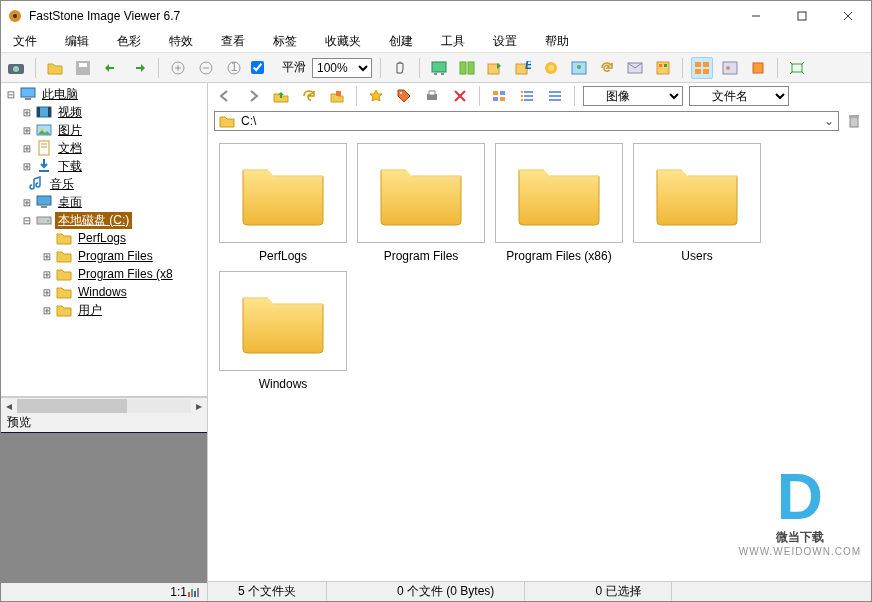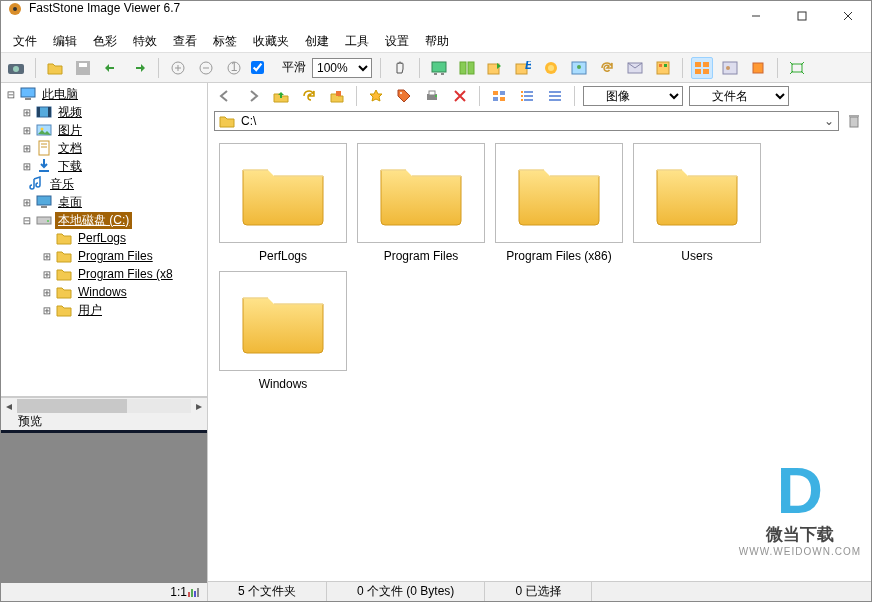--- a/index.html
+++ b/index.html
@@ -1,61 +1,61 @@
 <!DOCTYPE html>
 <html><head>
 <meta charset="utf-8">
 <style>
 * { box-sizing: border-box; margin: 0; padding: 0; font-family: "Microsoft YaHei", "Segoe UI", sans-serif; font-size: 12px; }
 body { width: 872px; height: 602px; background: #fff; display: flex; flex-direction: column; border: 1px solid #888; overflow: hidden; }
-.titlebar { height: 30px; display: flex; background: #fff; padding-left: 6px; }
+.titlebar { height: 30px; display: flex; align-items: center; background: #fff; padding-left: 6px; }
 .titlebar .appicon { width: 16px; height: 16px; margin-right: 6px; }
 .titlebar .title { flex: 1; }
 .titlebar .winbtns { display: flex; }
 .titlebar .winbtn { width: 46px; height: 30px; display: flex; align-items: center; justify-content: center; }
-.menubar { height: 22px; display: flex; align-items: center; padding: 0 4px; background: #fff; border-bottom: 1px solid #e0e0e0; }
+.menubar { height: 22px; display: flex; align-items: center; padding: 0 4px; background: #fff; border-bottom: 1px solid #e0e0e0; gap: 12px; }
 .menubar .mi { padding: 2px 8px; cursor: default; }
 .toolbar1 { height: 30px; display: flex; align-items: center; background: #f4f4f4; border-bottom: 1px solid #d0d0d0; padding: 0 4px; gap: 6px; }
 .tbtn { width: 22px; height: 22px; display: flex; align-items: center; justify-content: center; border: 1px solid transparent; border-radius: 2px; }
 .tbtn.active { background: #cce8ff; border-color: #99d1ff; }
 .sep { width: 1px; height: 20px; background: #ccc; margin: 0 2px; }
 .chk { display: flex; align-items: center; gap: 18px; }
 .zoomsel { width: 60px; height: 20px; border: 1px solid #888; background: #fff; font-size: 12px; }
 .mainarea { flex: 1; display: flex; min-height: 0; }
 .leftpane { width: 207px; display: flex; flex-direction: column; border-right: 1px solid #ccc; }
 .treepane { flex: 1; overflow: auto; background: #fff; border-bottom: 1px solid #ccc; padding: 2px 0; }
 .treerow { display: flex; align-items: center; height: 18px; padding-left: 4px; white-space: nowrap; }
 .treerow .exp { width: 12px; text-align: center; color: #555; font-size: 10px; cursor: default; }
 .treerow .ic { width: 16px; height: 16px; margin: 0 3px; display: inline-flex; align-items: center; justify-content: center; }
 .treerow .lbl { padding: 0 3px; text-decoration: underline; }
 .treerow.sel .lbl { background: #a16207; color: #fff; }
 .hscroll { height: 16px; background: #f0f0f0; border-top: 1px solid #ccc; display:flex; align-items:center; }
 .hscroll .arrow { width:16px; text-align:center; color:#555; }
 .hscroll .track { flex:1; height:14px; background:#e8e8e8; position:relative; }
 .hscroll .thumb { position:absolute; left:0; top:0; width:110px; height:14px; background:#c8c8c8; }
-.previewhdr { height: 20px; background: #f0f0f0; border-bottom: 3px solid #0f172a; display: flex; align-items: center; padding-left: 17px; }
+.previewhdr { height: 20px; background: #f0f0f0; border-bottom: 1px solid #0f172a; display: flex; align-items: center; padding-left: 6px; }
 .previewbody { flex: 0 0 150px; background: #888; position: relative; }
 .previewstatus { height: 18px; background: #f0f0f0; display: flex; align-items: center; justify-content: flex-end; padding-right: 4px; }
 .rightpane { flex: 1; display: flex; flex-direction: column; min-width: 0; background:#fff; }
 .toolbar2 { height: 26px; display: flex; align-items: center; padding: 0 6px; gap: 6px; }
 .combo { height: 20px; border: 1px solid #888; background: #fff; padding: 0 18px; font-size: 12px; }
 .pathbar { height: 24px; display: flex; align-items: center; padding: 0 6px; gap: 4px; }
 .pathinput { flex: 1; height: 20px; border: 1px solid #888; background: #fff; display: flex; align-items: center; padding: 0 4px; }
 .pathinput .folder-ic { margin-right: 6px; }
 .pathinput .dd { margin-left: auto; color: #555; }
 .thumbgrid { flex: 1; overflow: auto; padding: 10px; display: flex; flex-wrap: wrap; gap: 8px; align-content: flex-start; position: relative; }
 .thumbitem { width: 130px; display: flex; flex-direction: column; align-items: center; }
 .thumbframe { width: 128px; height: 100px; border: 1px solid #bbb; display: flex; align-items: center; justify-content: center; background: #fff; }
 .foldergfx { width: 90px; height: 70px; }
 .thumblbl { margin-top: 6px; text-align: center; }
-.statusbar { height: 20px; border-top: 1px solid #ccc; background: #f0f0f0; display: flex; align-items: center; }
+.statusbar { height: 20px; border-top: 1px solid #ccc; background: #f0f0f0; display: flex; align-items: center; gap: 40px; }
 .statusbar .cell { padding: 0 30px; border-right: 1px solid #ccc; height: 100%; display: flex; align-items: center; }
 .watermark { position: absolute; right: 10px; bottom: 24px; text-align: center; pointer-events: none; opacity: 0.9; }
 .watermark .d { font-size: 64px; font-weight: bold; color: #29a9e0; line-height: 1; font-family: Arial; }
-.watermark .t1 { font-size: 17px; font-weight: bold; color: #333; }
+.watermark .t1 { font-size: 12px; font-weight: bold; color: #333; }
 .watermark .t2 { font-size: 10px; color: #888; letter-spacing: 1px; }
 svg { display: block; }
 </style>
 </head>
 <body>
 
 <div class="titlebar">
   <span class="appicon">
     <svg width="16" height="16">
         <circle cx="8" cy="8" r="6" fill="#d98e2b"></circle>

